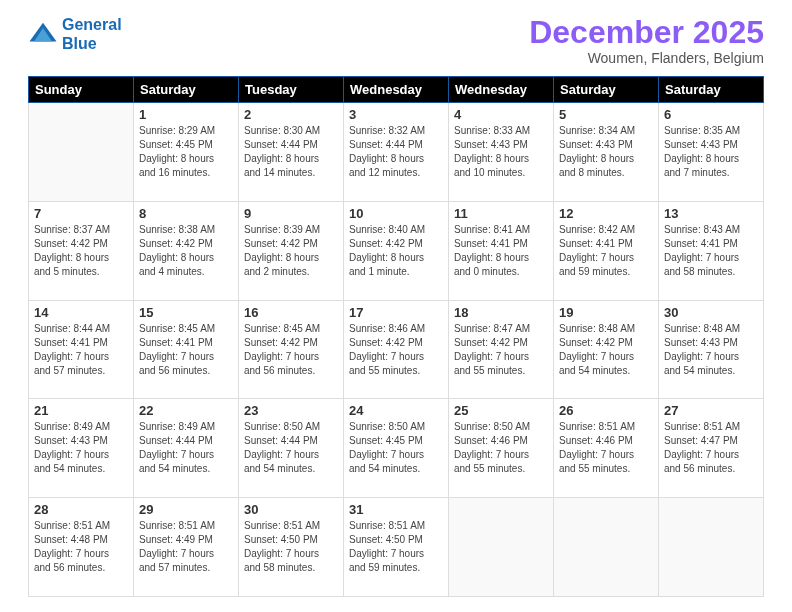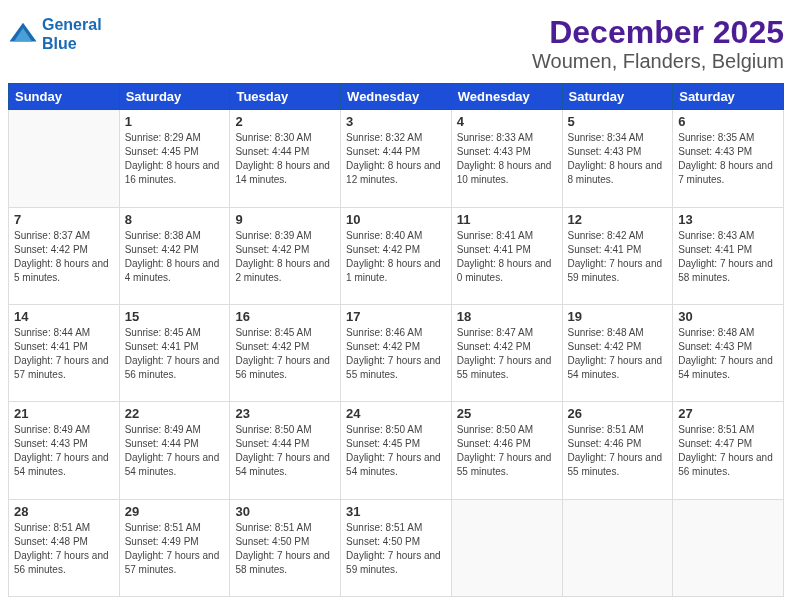--- a/index.html
+++ b/index.html
@@ -6,21 +6,21 @@
     body {
       width: 792px;
       height: 612px;
       font-family: Arial, sans-serif;
       background: #fff;
       overflow: hidden;
     }
     .page {
       width: 792px;
       height: 612px;
-      padding: 15px 8px;
+      padding: 15px 28px;
       display: flex;
       flex-direction: column;
     }
     .header {
       display: flex;
       justify-content: space-between;
       align-items: flex-start;
       margin-bottom: 10px;
     }
     .logo {
@@ -31,36 +31,36 @@
     .logo-icon {
       width: 30px;
       height: 30px;
     }
     .title-section {
       text-align: right;
     }
     .month-title {
       font-size: 32px;
       font-weight: bold;
-      color: #4c1d95;
+      color: #8b5cf6;
       line-height: 1.1;
     }
     .location {
-      font-size: 20px;
+      font-size: 14px;
       color: #555;
     }
     .calendar {
       flex: 1;
       border: 1px solid #ccc;
       border-collapse: collapse;
       width: 100%;
       table-layout: fixed;
     }
     .calendar th {
-      background: #1d4ed8;
+      background: #000000;
       color: white;
       text-align: left;
       padding: 5px 6px;
       font-size: 13px;
       font-weight: bold;
       border: 1px solid #1558a0;
     }
     .calendar td {
       vertical-align: top;
       padding: 4px 5px;

